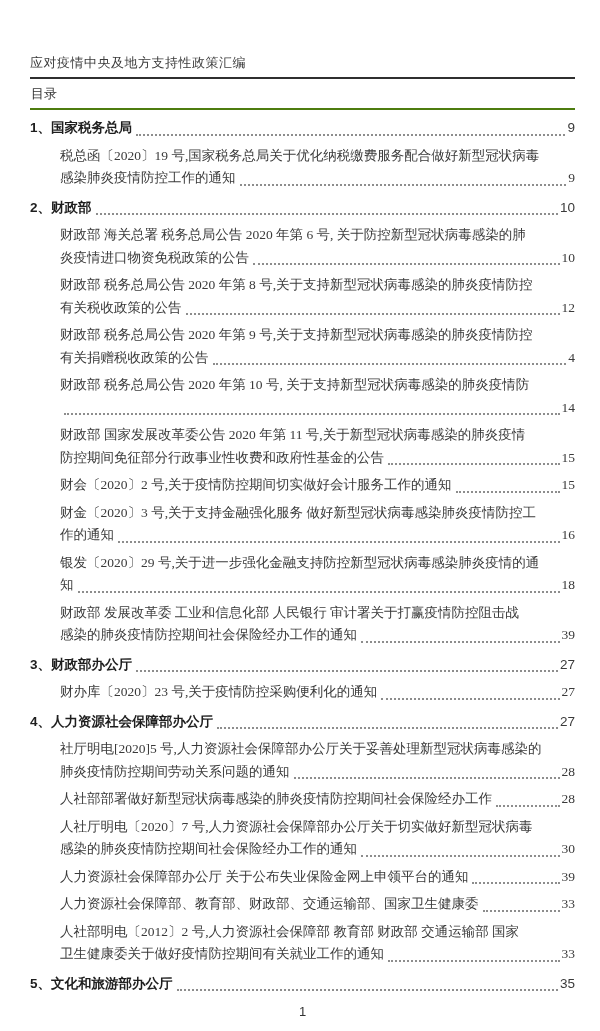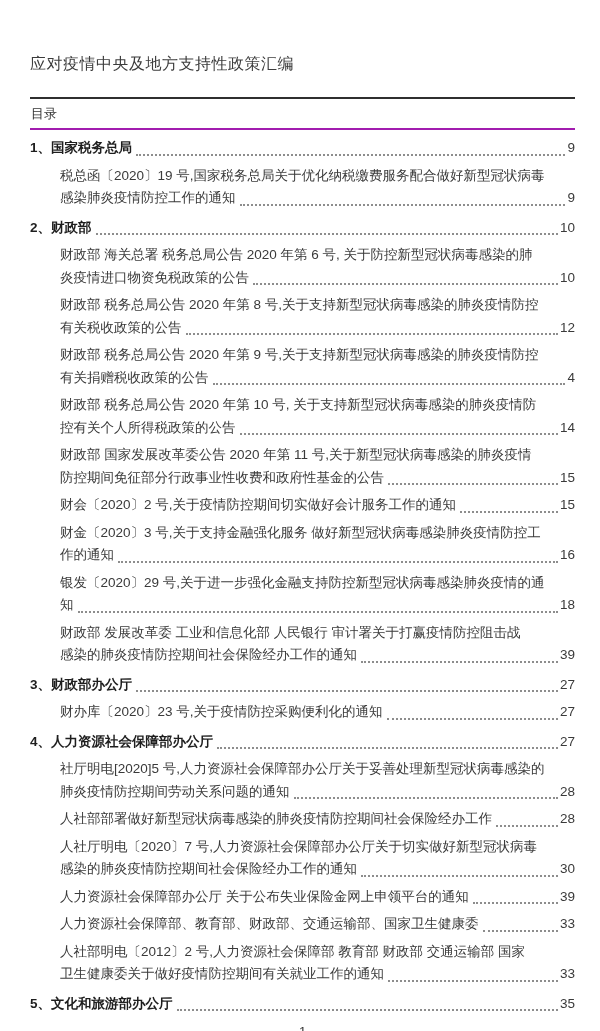--- a/index.html
+++ b/index.html
@@ -12,44 +12,44 @@
     position: relative;
     width: 600px;
     height: 1031px;
     background: #ffffff;
     box-sizing: border-box;
     padding: 54px 25px 0 30px;
     overflow: hidden;
     color: #3a3a3a;
   }
   .doc-header {
-    font-size: 16px;
+    font-size: 13px;
     color: #3c3c3c;
     letter-spacing: 0.5px;
-    padding-bottom: 22px;
+    padding-bottom: 5px;
     border-bottom: 2px solid #2f2f2f;
   }
   .toc-label {
     font-size: 13px;
     color: #333333;
     padding: 6px 0 5px 1px;
-    border-bottom: 2px solid #a21caf;
+    border-bottom: 2px solid #4d7c0f;
   }
   .toc-list {
     margin-top: 4px;
     font-size: 13.5px;
     line-height: 22.5px;
   }
   .toc-item { margin: 5px 0; }
   .toc-section {
     margin: 7px 0 5px;
     font-weight: bold;
     color: #1e1e1e;
   }
-  .toc-entry { padding-left: 30px; }
+  .toc-entry { padding-left: 30px; font-family: Liberation Serif, serif; }
   .toc-line { white-space: nowrap; }
   .toc-lastline {
     display: flex;
     align-items: flex-end;
   }
   .toc-lastline .toc-text { white-space: nowrap; }
   .toc-dots {
     flex: 1 1 auto;
     min-width: 8px;
     border-bottom: 2px dotted #8d8d8d;
@@ -118,21 +118,20 @@
         <div class="toc-line">财政部 税务总局公告 2020 年第 9 号,关于支持新型冠状病毒感染的肺炎疫情防控</div>
         <div class="toc-lastline">
           <span class="toc-text">有关捐赠税收政策的公告</span>
           <span class="toc-dots"></span>
           <span class="toc-page">4</span>
         </div>
       </div>
       <div class="toc-item toc-entry">
         <div class="toc-line">财政部 税务总局公告 2020 年第 10 号, 关于支持新型冠状病毒感染的肺炎疫情防</div>
         <div class="toc-lastline">
-          <span class="toc-text">控有关个人所得税政策的公告</span>
           <span class="toc-dots"></span>
           <span class="toc-page">14</span>
         </div>
       </div>
       <div class="toc-item toc-entry">
         <div class="toc-line">财政部 国家发展改革委公告 2020 年第 11 号,关于新型冠状病毒感染的肺炎疫情</div>
         <div class="toc-lastline">
           <span class="toc-text">防控期间免征部分行政事业性收费和政府性基金的公告</span>
           <span class="toc-dots"></span>
           <span class="toc-page">15</span>

